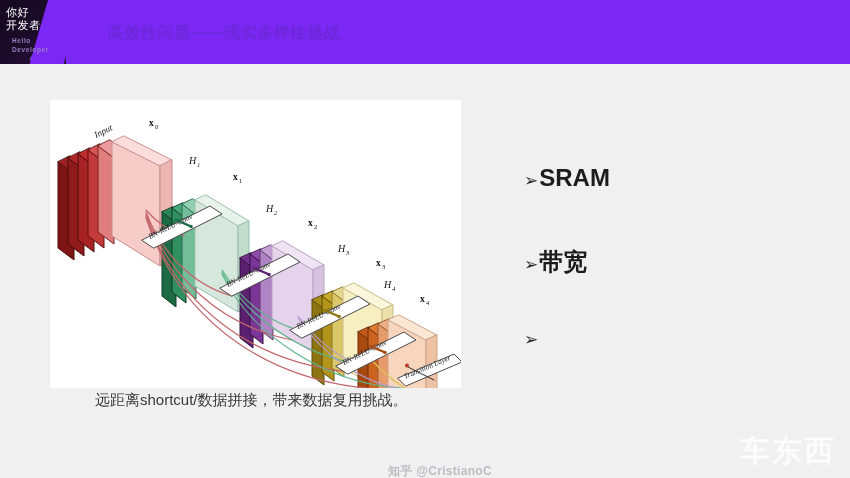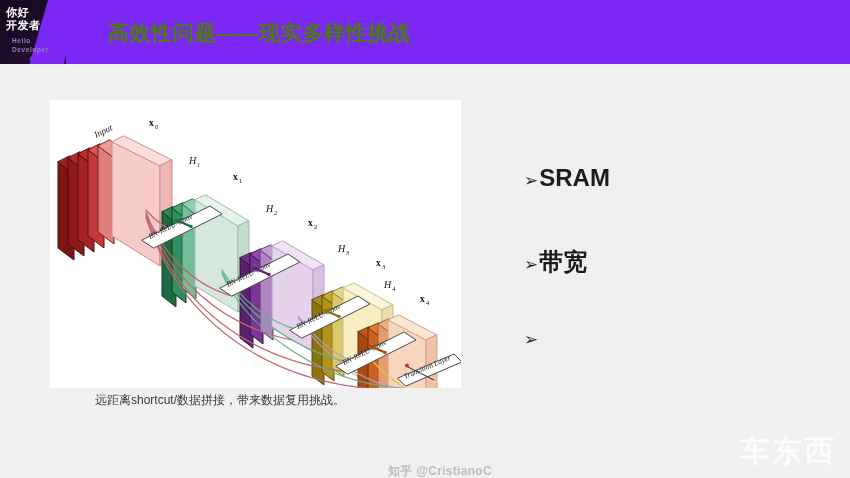--- a/index.html
+++ b/index.html
@@ -59,21 +59,21 @@
     width: 38px;
     height: 60px;
     opacity: .95;
   }
   #brand-cn {
     position: absolute;
     left: 6px;
     top: 6px;
     color: #ffffff;
     font-size: 11px;
-    font-weight: bold;
+    font-weight: normal;
     line-height: 12.5px;
     letter-spacing: .5px;
     width: 40px;
     white-space: pre-line;
     z-index: 3;
   }
   #brand-en {
     position: absolute;
     left: 12px;
     top: 36px;
@@ -85,22 +85,22 @@
     width: 52px;
     white-space: pre-line;
     z-index: 3;
   }
 
   
   #slide-title {
     position: absolute;
     left: 108px;
     top: 18px;
-    color: #4d7c0f;
-    font-size: 21px;
+    color: #6d28d9;
+    font-size: 16px;
     font-weight: bold;
     letter-spacing: .6px;
     line-height: 30px;
     white-space: nowrap;
   }
 
   
   #figure-panel {
     position: absolute;
     left: 50px;
@@ -108,21 +108,21 @@
     width: 411px;
     height: 288px;
     background: #ffffff;
   }
   #figure-panel svg { display: block; }
 
   #figure-caption {
     position: absolute;
     left: 95px;
     top: 392px;
-    font-size: 12px;
+    font-size: 15px;
     color: #3a3a3a;
     line-height: 16px;
     white-space: nowrap;
   }
 
   
   #figure-watermark {
     position: absolute;
     left: 338px;
     top: 363px;

